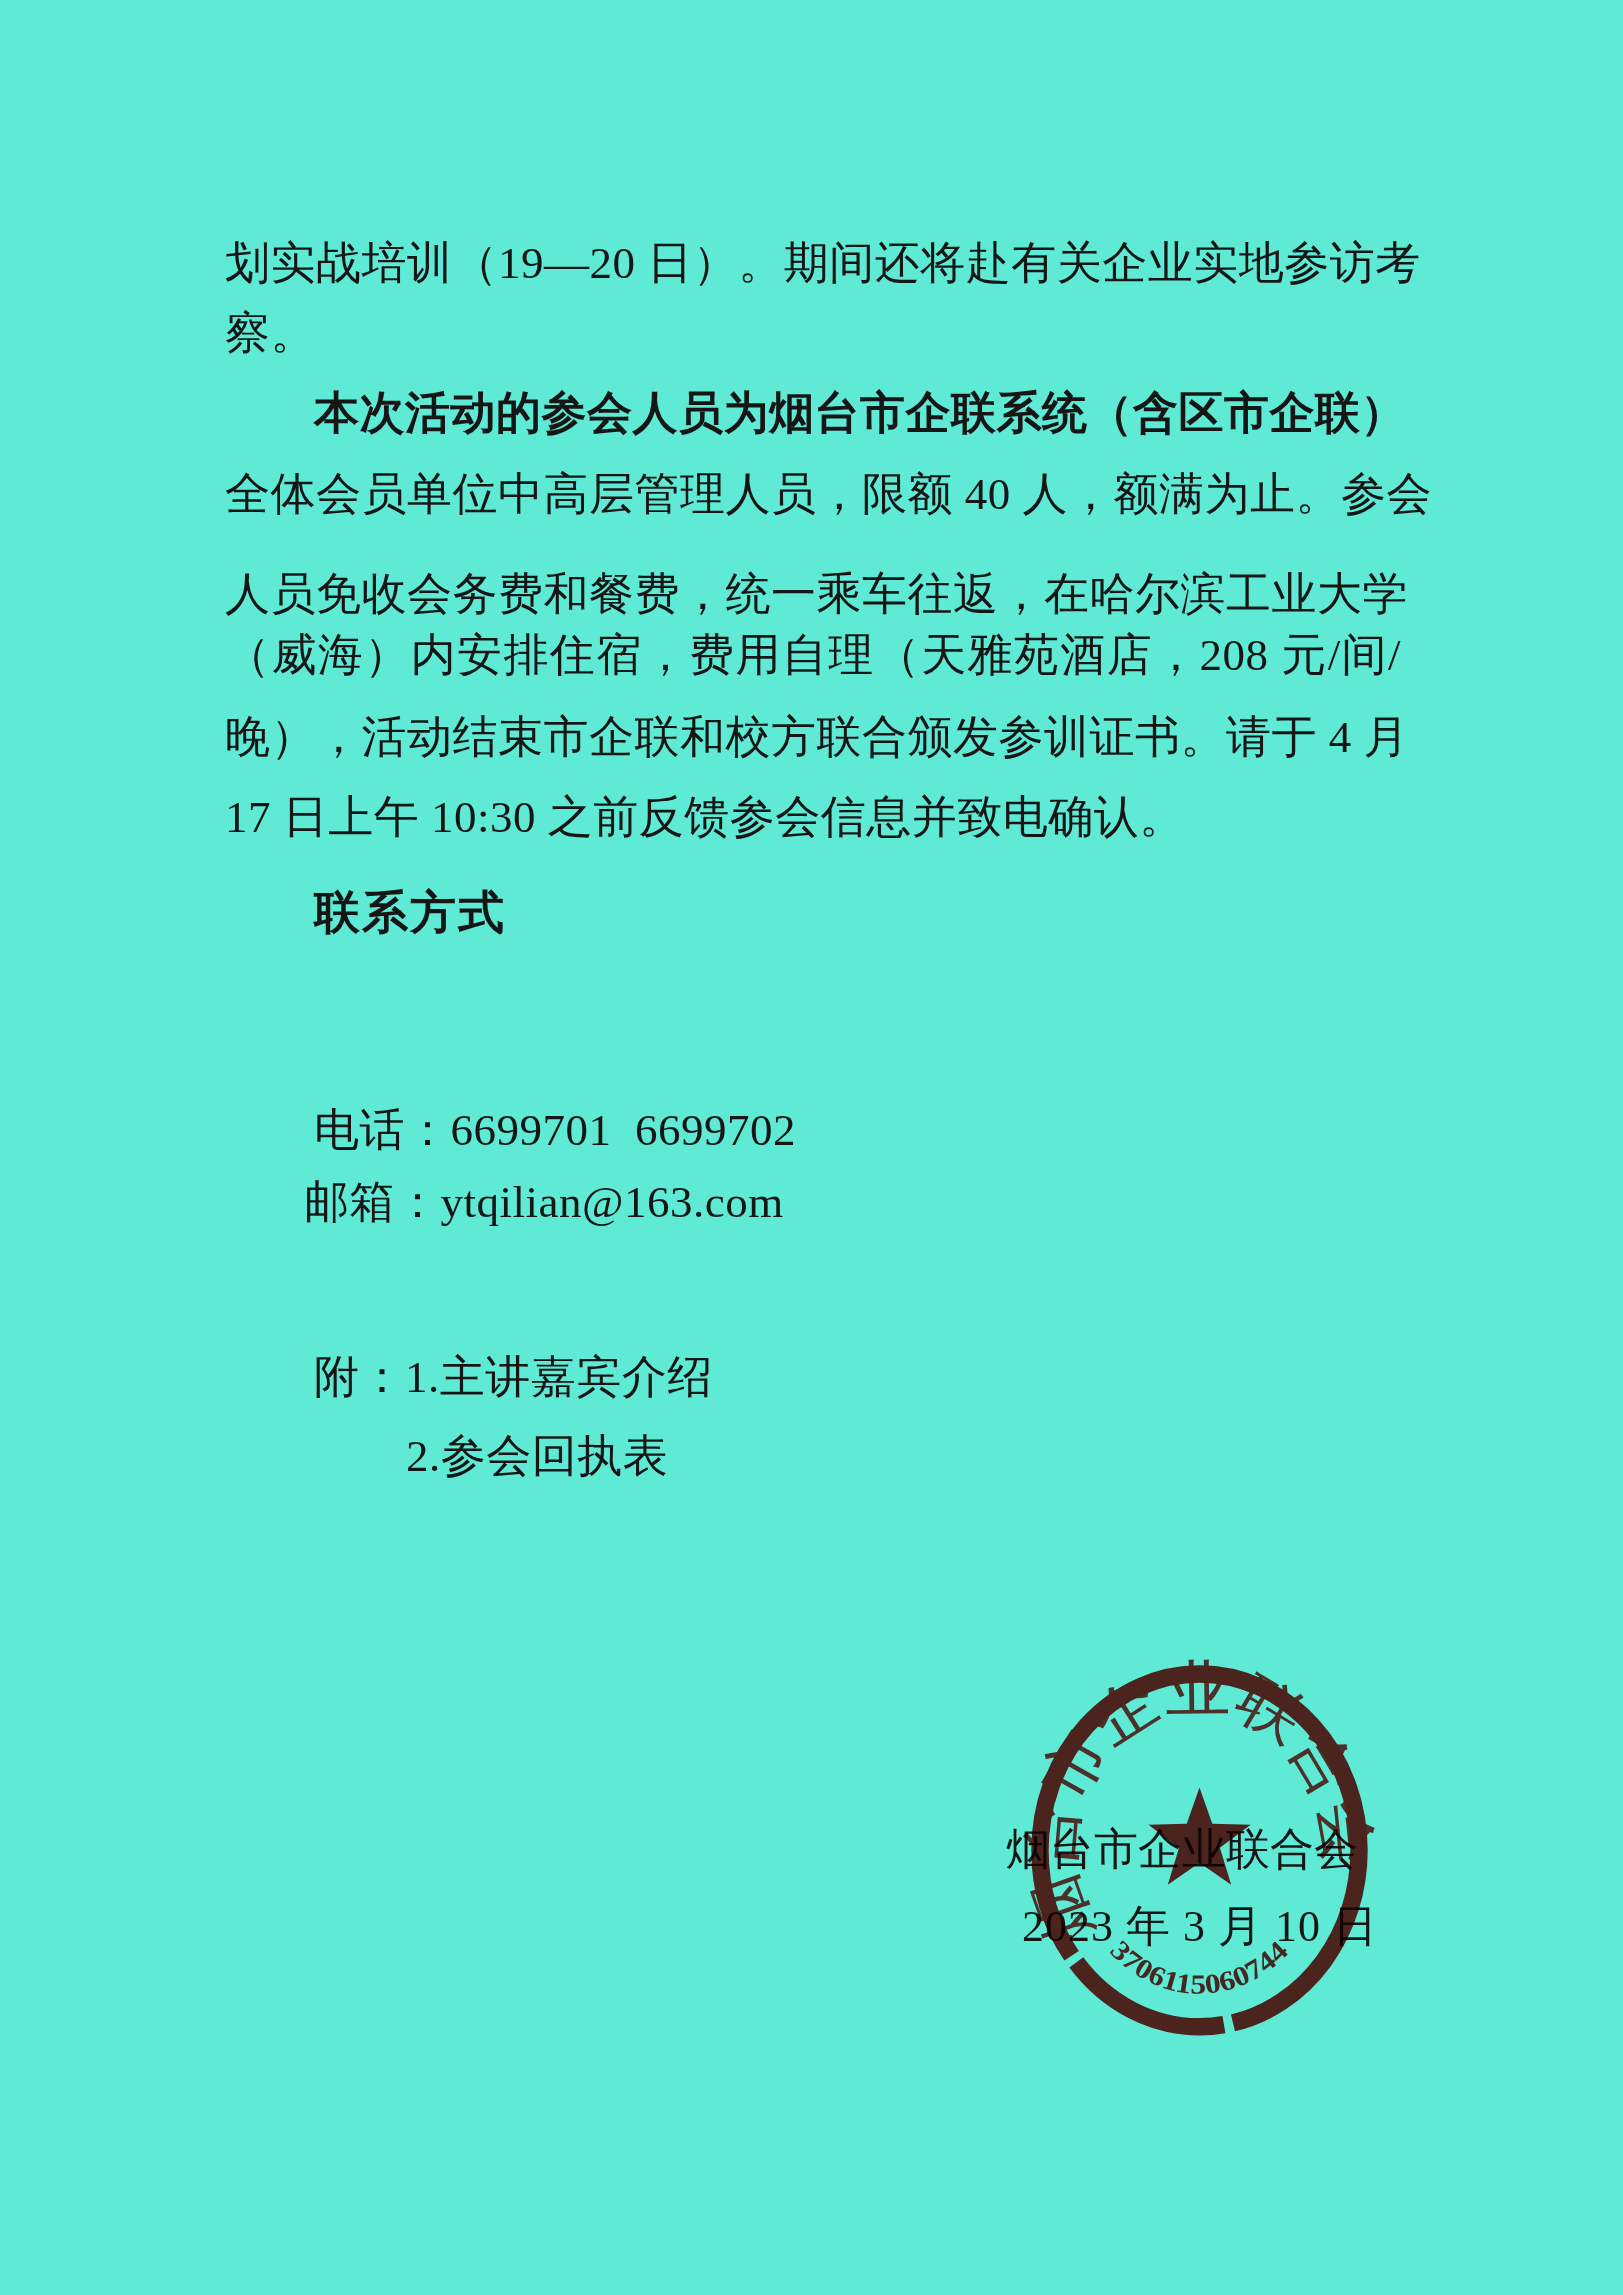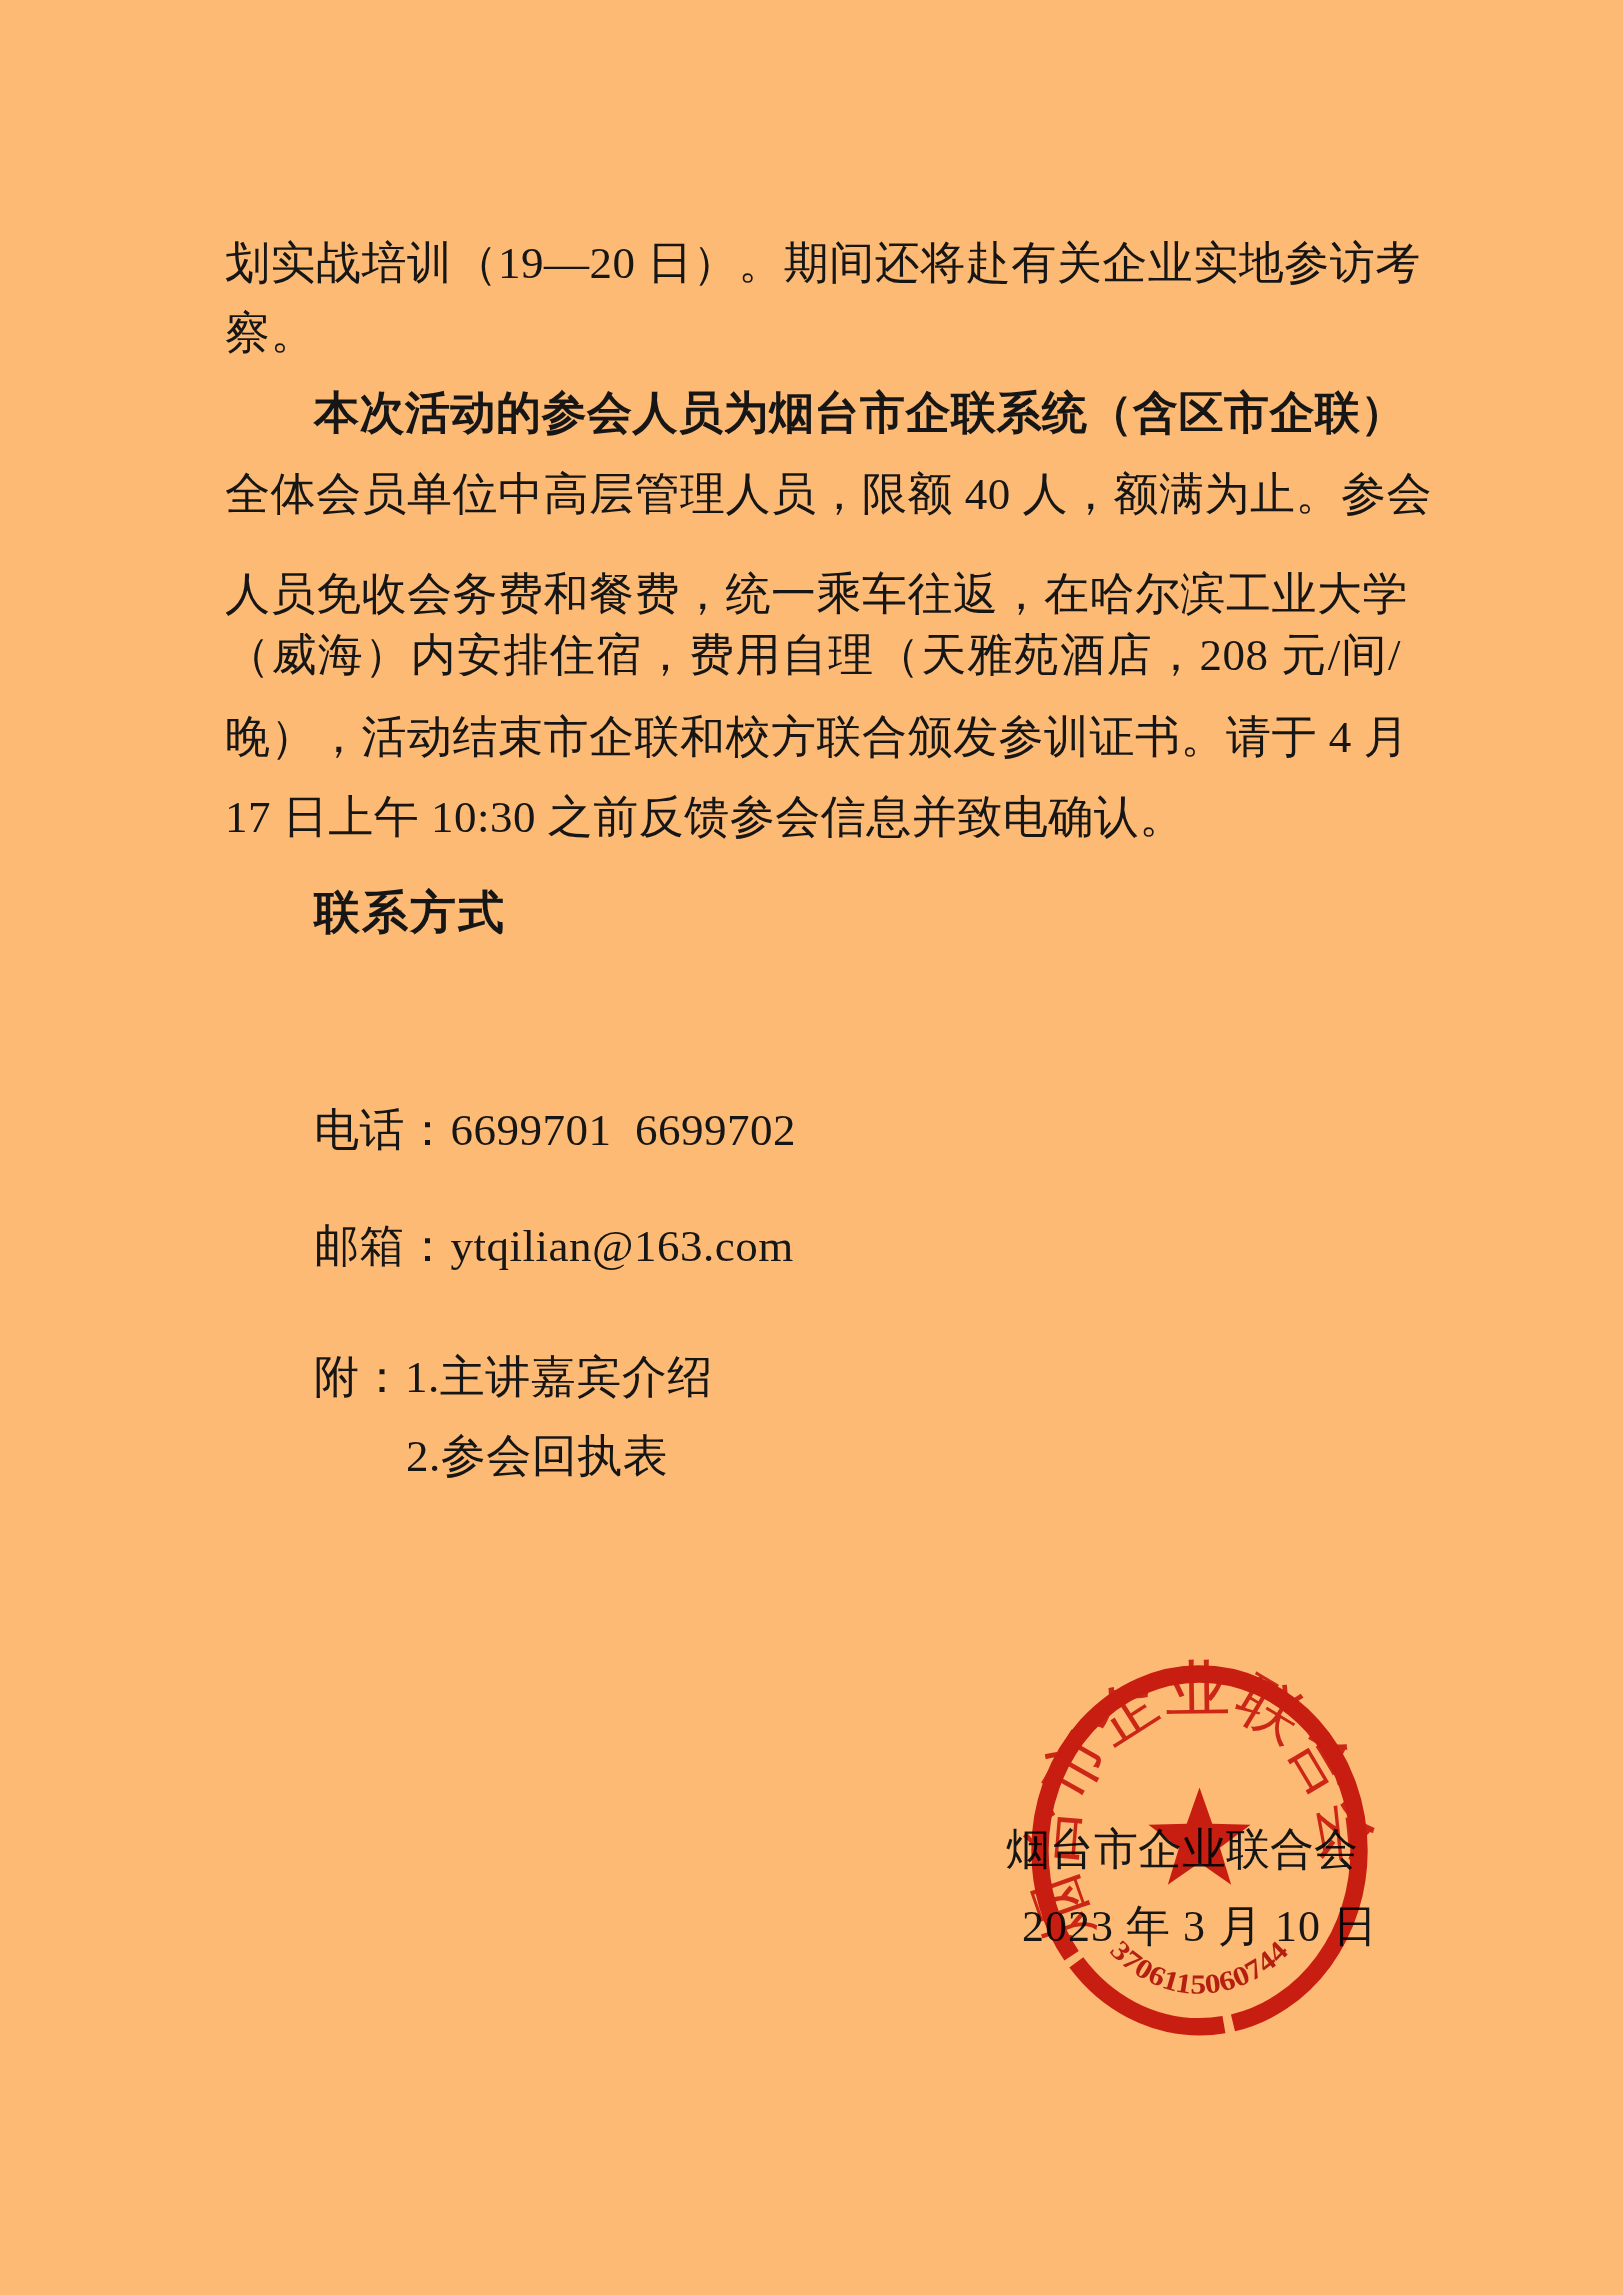--- a/index.html
+++ b/index.html
@@ -1,19 +1,19 @@
 <!DOCTYPE html>
 <html style="font-size:8.2px"><head>
 <meta charset="utf-8">
 <style>
   html,body{margin:0;padding:0;background:#e8e8e8;}
   #page{
     position:relative;
     width:1623px;height:2295px;
-    background:#fdba74;
+    background:#5eead4;
     overflow:hidden;
     font-family:"Liberation Serif","DejaVu Serif",serif;
     color:#161616;
   }
   .ln{
     position:absolute;
     font-size:45px;
     line-height:1.18;
     white-space:pre;
     letter-spacing:0.5px;
@@ -37,21 +37,21 @@
   .l3{left:314px;top:387px;}
   .l4{left:225px;top:468px;}
   .l5{left:225px;top:548px;margin-top:20px;}
   .l6{left:225px;top:629px;}
   .l7{left:225px;top:711px;}
   .l8{left:225px;top:791px;}
   .l9{left:314px;top:869px;}
   .l10{left:314px;top:968px;}
   .l11{left:314px;top:1033px;}
   .l12{left:314px;top:1104px;}
-  .l13{left:314px;top:1176px;margin-top:44px;}
+  .l13{left:304px;top:1176px;}
   .l14{left:314px;top:1351px;}
   .l15{left:406px;top:1430px;}
   .sig-org{left:1006px;top:1824px;font-size:44px;letter-spacing:0;}
   .sig-date{left:1022px;top:1901px;font-size:44px;letter-spacing:1px;}
   #seal{
     position:absolute;
     left:1005px;top:1651px;
     width:389px;height:409px;
     mix-blend-mode:multiply;
     opacity:0.97;

